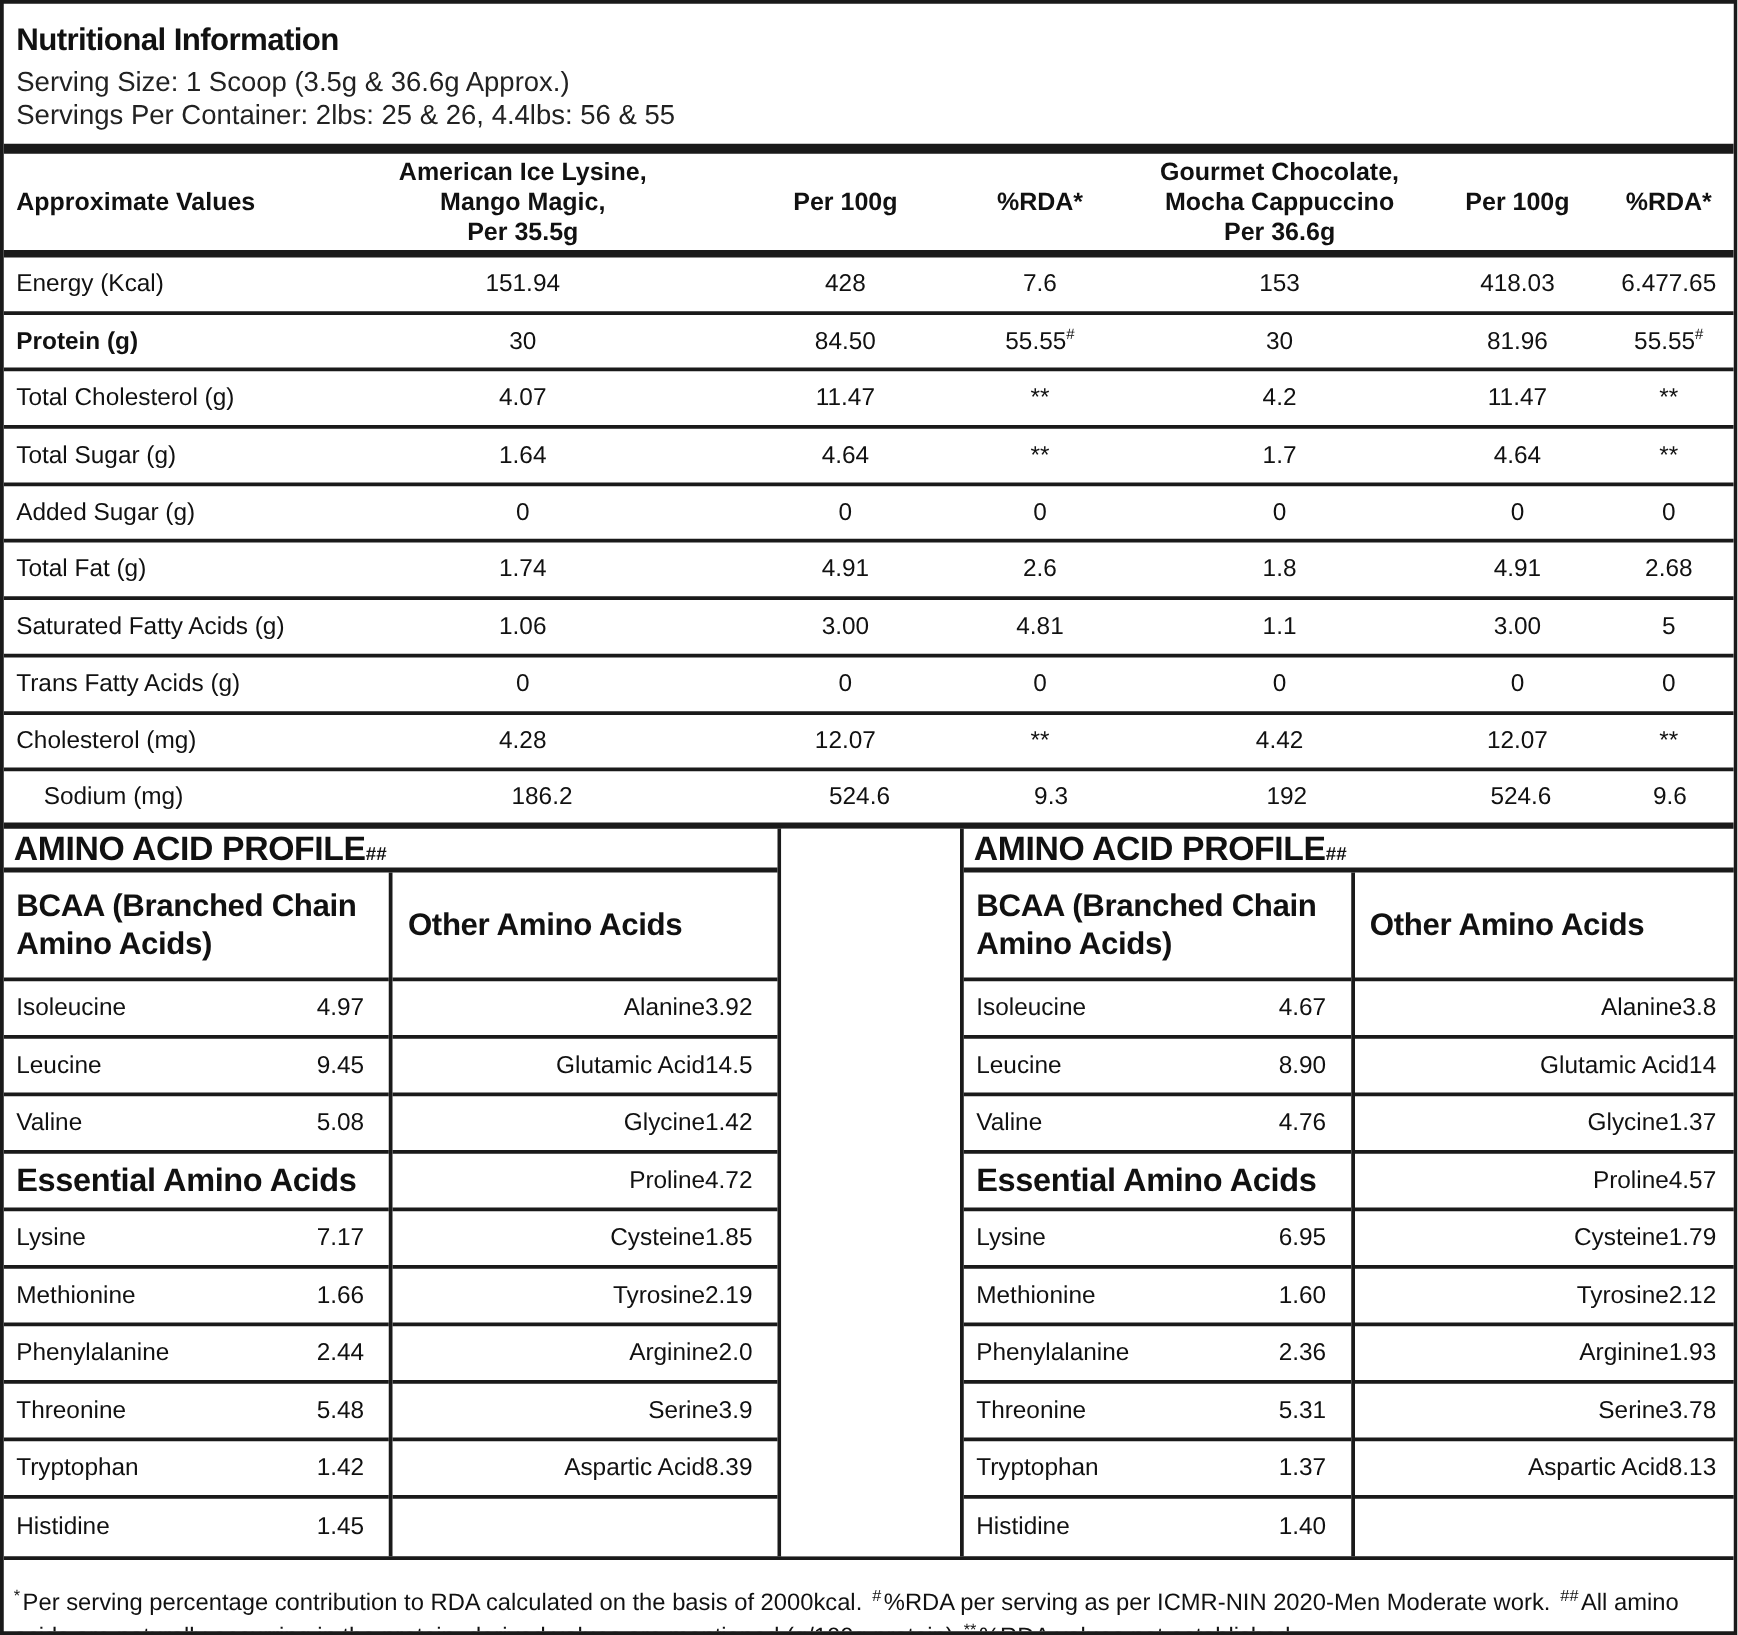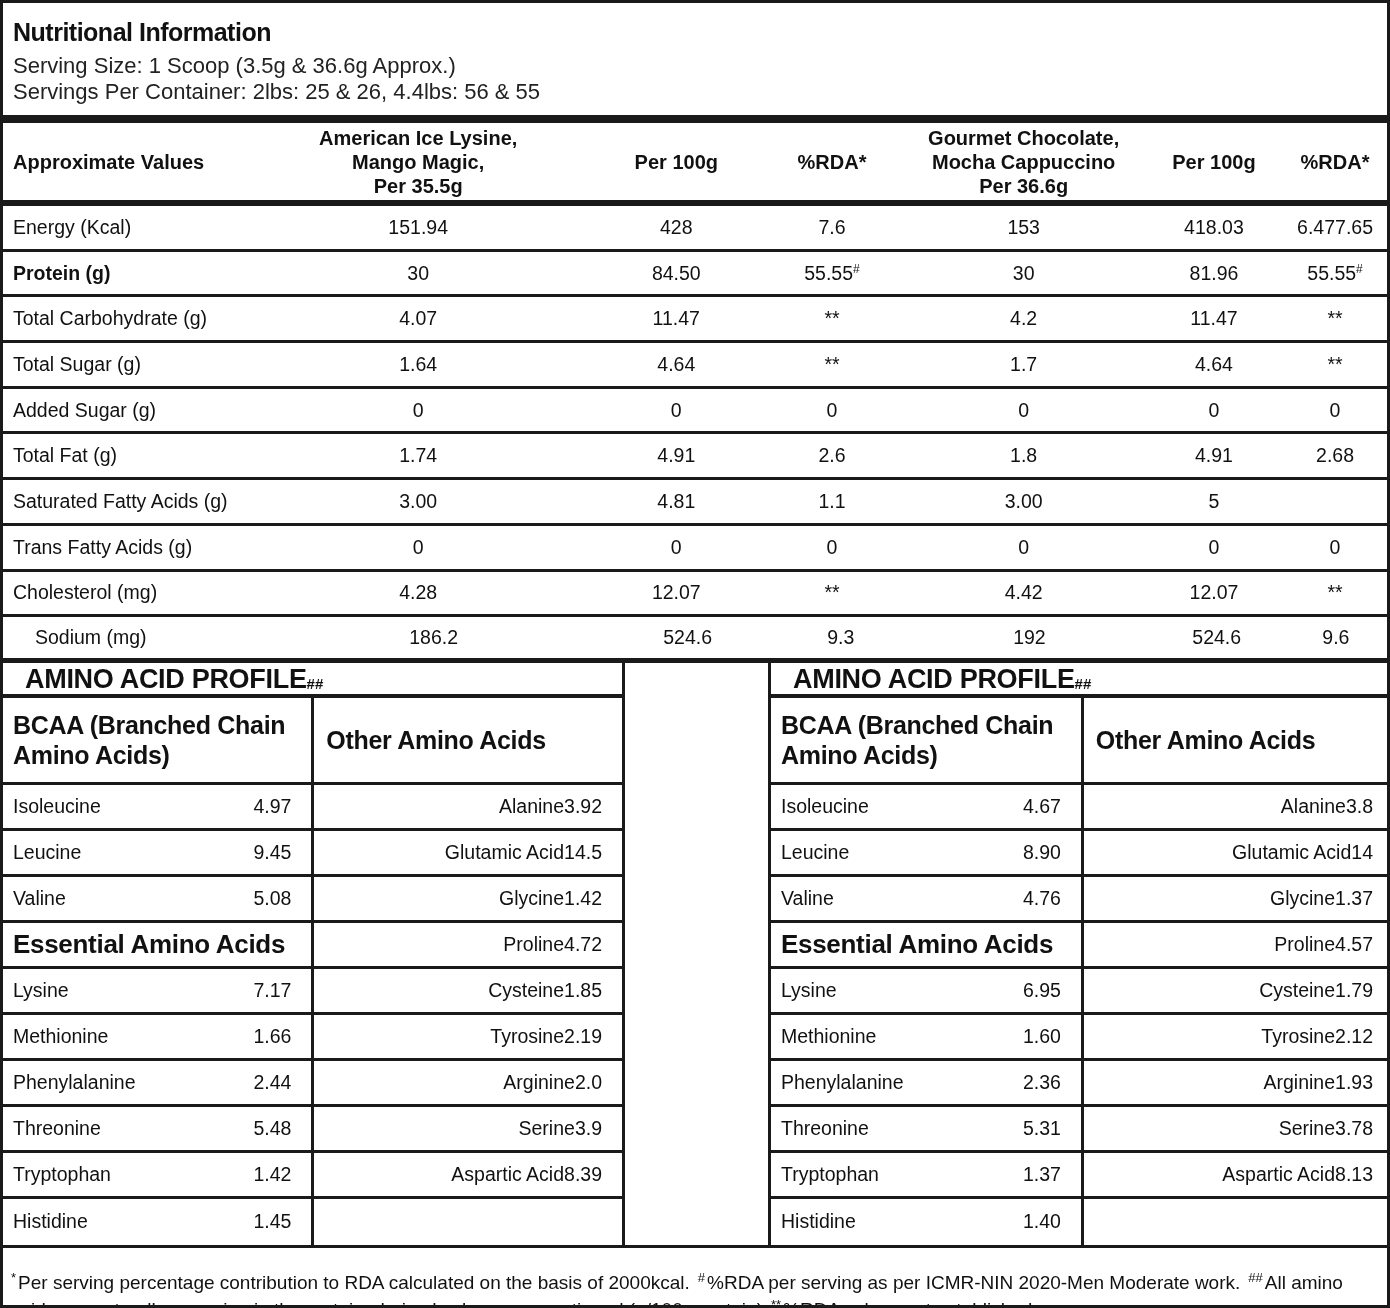--- a/index.html
+++ b/index.html
@@ -25,21 +25,21 @@
   .mrow:nth-of-type(2) .c0{font-weight:700;}
   .mc{font-size:19.5px;text-align:center;}
   .mc.c0{text-align:left;padding-left:10px;}
   .cs{font-size:12px;vertical-align:super;line-height:0;}
   
   .amino-wrap{display:grid;grid-template-columns:622px 143px 625px;height:582px;}
   .aa-table.left{border-right:3px solid #1a1a1a;grid-column:1;}
   .aa-gap{grid-column:2;background:#fff;}
   .aa-table.right{border-left:3px solid #1a1a1a;grid-column:3;}
   .aa-title-row{height:35px;border-bottom:4px solid #1a1a1a;padding-left:8px;display:flex;align-items:flex-end;}
-  .aa-title{font-size:27px;font-weight:700;line-height:29px;letter-spacing:-.3px;margin-left:14px;}
+  .aa-title{font-size:27px;font-weight:700;line-height:29px;letter-spacing:-.3px;}
   .aa-title-sup{font-size:15px;font-weight:700;vertical-align:super;line-height:0;position:relative;top:-10px;}
   .aa-cols{display:grid;grid-template-columns:50.3% 49.7%;}
   .aa-col-wrap.lft{border-right:3px solid #1a1a1a;}
   .aa-colhead{height:87px;border-bottom:3px solid #1a1a1a;font-size:25px;font-weight:700;
     display:flex;align-items:center;padding-left:10px;white-space:pre-line;line-height:30px;letter-spacing:-.3px;}
   .aa-col-wrap.rgt .aa-colhead{padding-left:12px;}
   .aa-row{height:46px;border-bottom:3px solid #1a1a1a;display:flex;align-items:center;
     justify-content:space-between;padding:0 20px 0 10px;}
   .aa-col-wrap.rgt .aa-row{padding-left:12px;justify-content:flex-end;}
   .aa-rows .aa-row:last-child{border-bottom:none;}
@@ -95,21 +95,21 @@
         <div class="mc c0">Protein (g)</div>
         <div class="mc"><span>30</span><sup class="cs"></sup></div>
         <div class="mc"><span>84.50</span><sup class="cs"></sup></div>
         <div class="mc"><span>55.55</span><sup class="cs">#</sup></div>
         <div class="mc"><span>30</span><sup class="cs"></sup></div>
         <div class="mc"><span>81.96</span><sup class="cs"></sup></div>
         <div class="mc"><span>55.55</span><sup class="cs">#</sup></div>
       </div>
 
       <div class="mgrid mrow">
-        <div class="mc c0">Total Carbohydrate (g)</div>
+        <div class="mc c0">Total Cholesterol (g)</div>
         <div class="mc"><span>4.07</span><sup class="cs"></sup></div>
         <div class="mc"><span>11.47</span><sup class="cs"></sup></div>
         <div class="mc"><span>**</span><sup class="cs"></sup></div>
         <div class="mc"><span>4.2</span><sup class="cs"></sup></div>
         <div class="mc"><span>11.47</span><sup class="cs"></sup></div>
         <div class="mc"><span>**</span><sup class="cs"></sup></div>
       </div>
 
       <div class="mgrid mrow">
         <div class="mc c0">Total Sugar (g)</div>
@@ -136,20 +136,21 @@
         <div class="mc"><span>1.74</span><sup class="cs"></sup></div>
         <div class="mc"><span>4.91</span><sup class="cs"></sup></div>
         <div class="mc"><span>2.6</span><sup class="cs"></sup></div>
         <div class="mc"><span>1.8</span><sup class="cs"></sup></div>
         <div class="mc"><span>4.91</span><sup class="cs"></sup></div>
         <div class="mc"><span>2.68</span><sup class="cs"></sup></div>
       </div>
 
       <div class="mgrid mrow">
         <div class="mc c0">Saturated Fatty Acids (g)</div>
+        <div class="mc"><span>1.06</span><sup class="cs"></sup></div>
         <div class="mc"><span>3.00</span><sup class="cs"></sup></div>
         <div class="mc"><span>4.81</span><sup class="cs"></sup></div>
         <div class="mc"><span>1.1</span><sup class="cs"></sup></div>
         <div class="mc"><span>3.00</span><sup class="cs"></sup></div>
         <div class="mc"><span>5</span><sup class="cs"></sup></div>
       </div>
 
       <div class="mgrid mrow">
         <div class="mc c0">Trans Fatty Acids (g)</div>
         <div class="mc"><span>0</span><sup class="cs"></sup></div>

